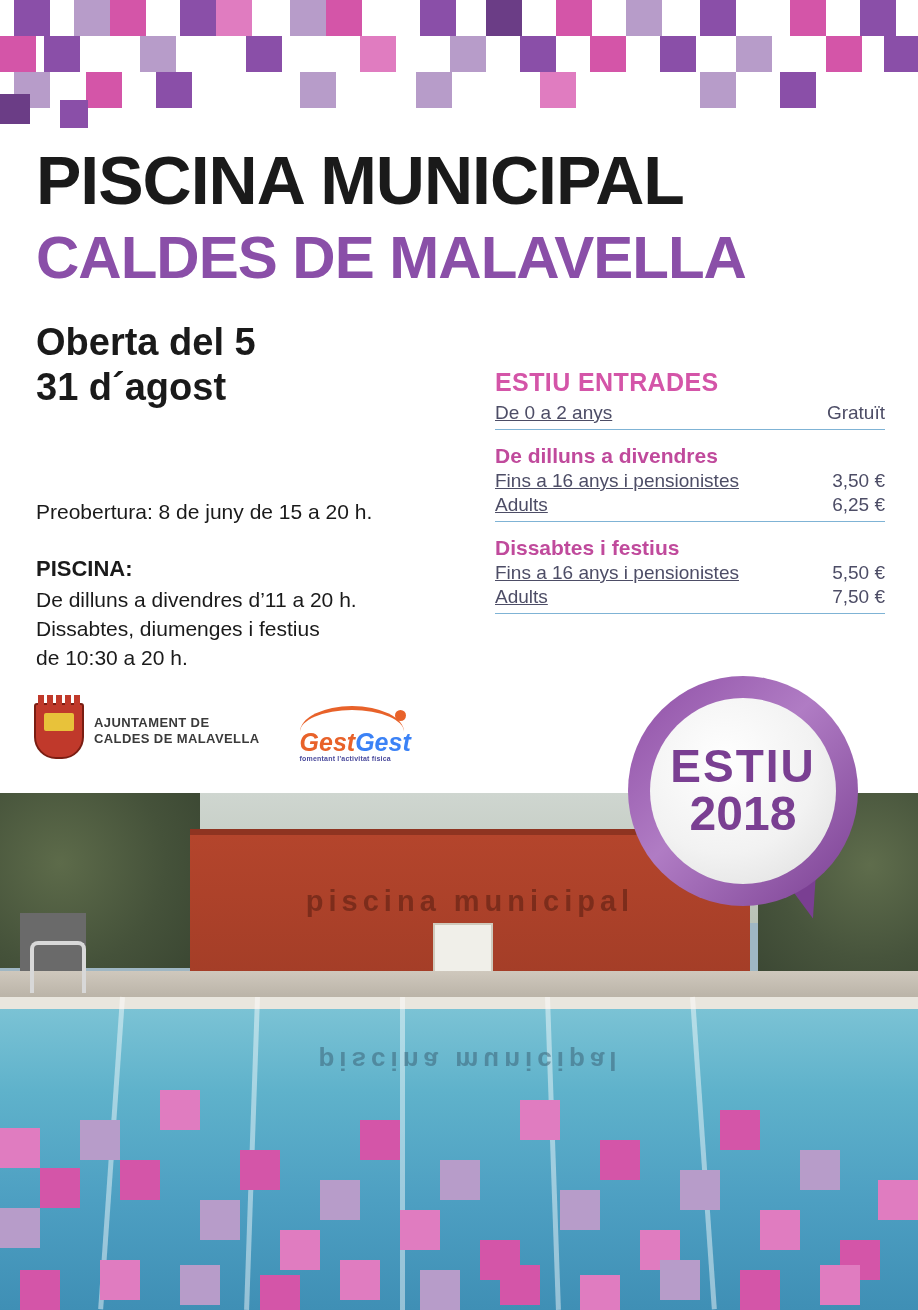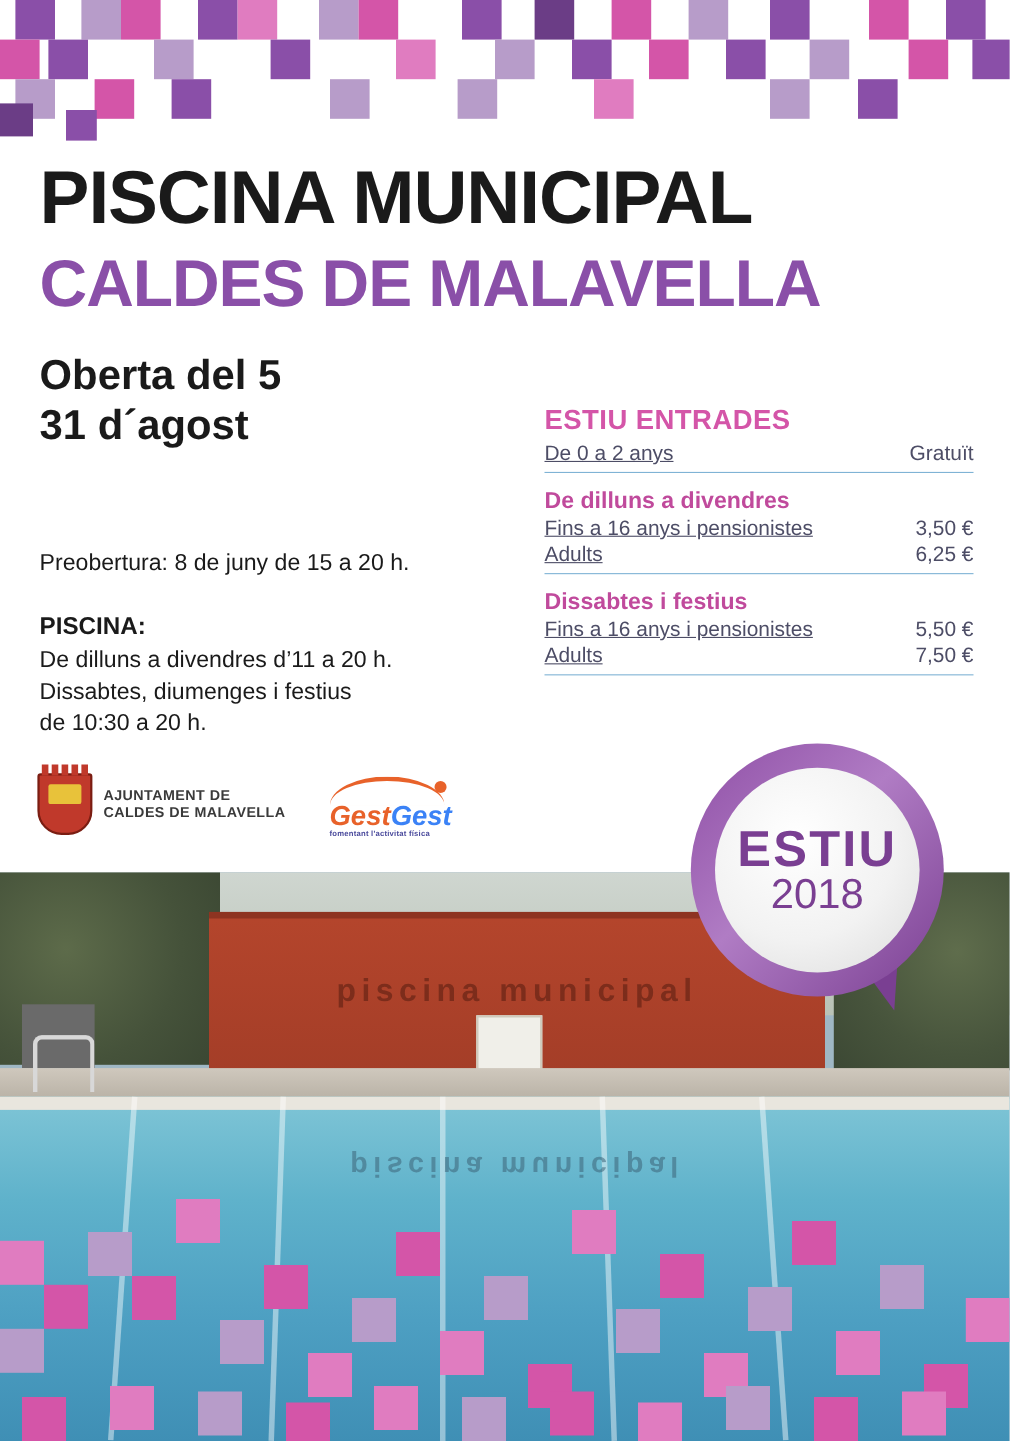--- a/index.html
+++ b/index.html
@@ -335,22 +335,22 @@
     justify-content: center;
   }
   .badge-estiu {
     font-size: 46px;
     font-weight: bold;
     letter-spacing: 2px;
     color: #7a3f92;
     line-height: 1;
   }
   .badge-year {
-    font-size: 38px;
-    font-weight: normal;
+    font-size: 48px;
+    font-weight: bold;
     color: #7a3f92;
     line-height: 1.05;
   }
   .badge-tail {
     position: absolute;
     left: 148px; top: 186px;
     width: 0; height: 0;
     border-left: 34px solid transparent;
     border-right: 10px solid transparent;
     border-top: 58px solid #7a3f92;

